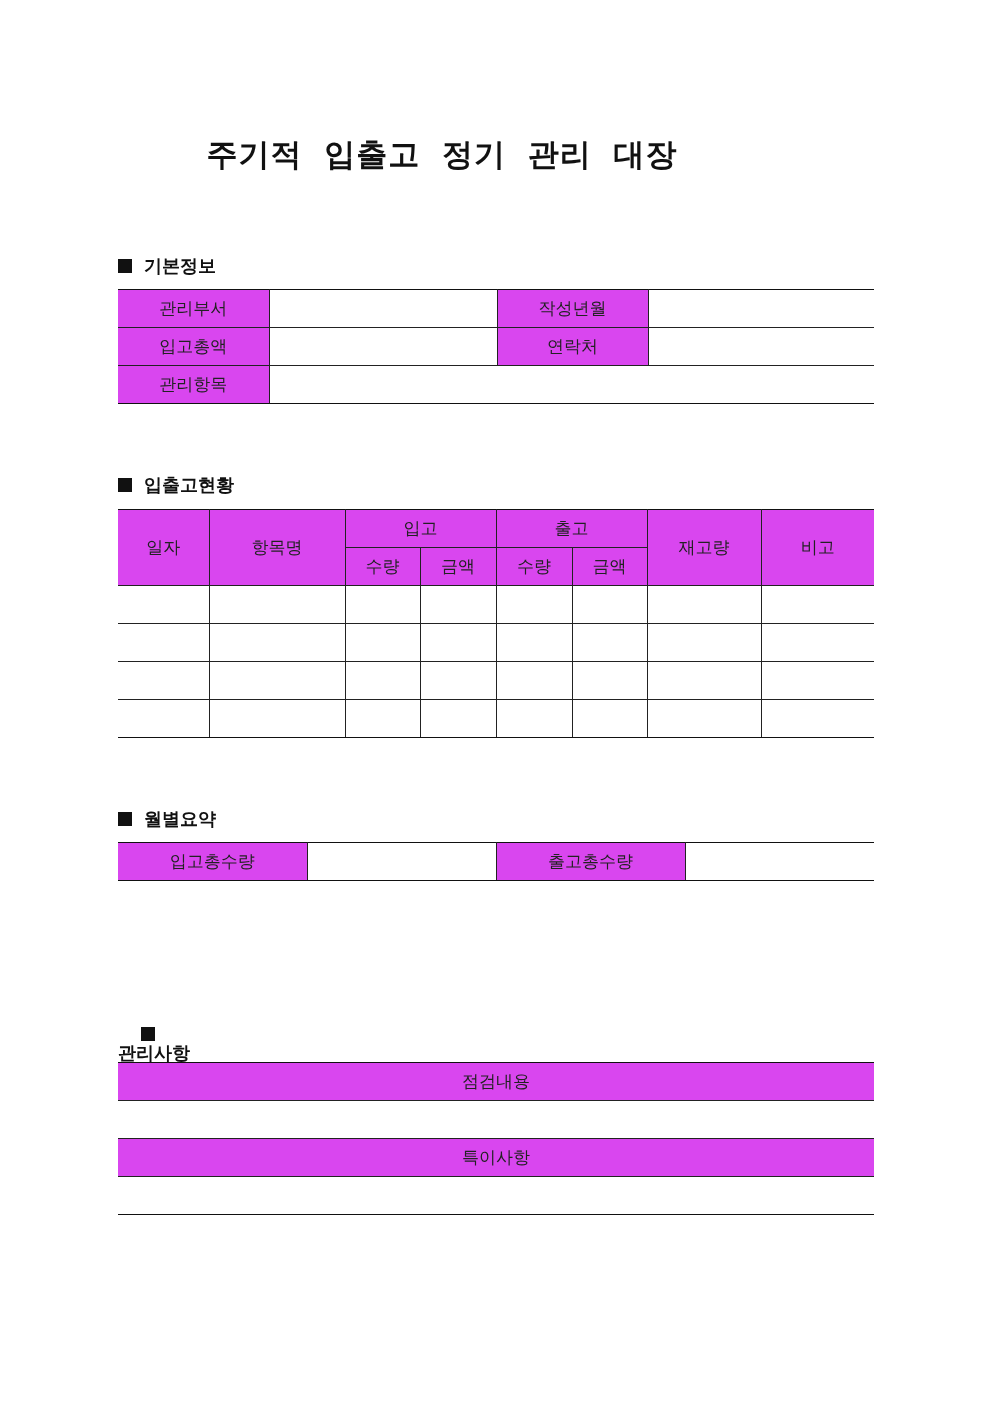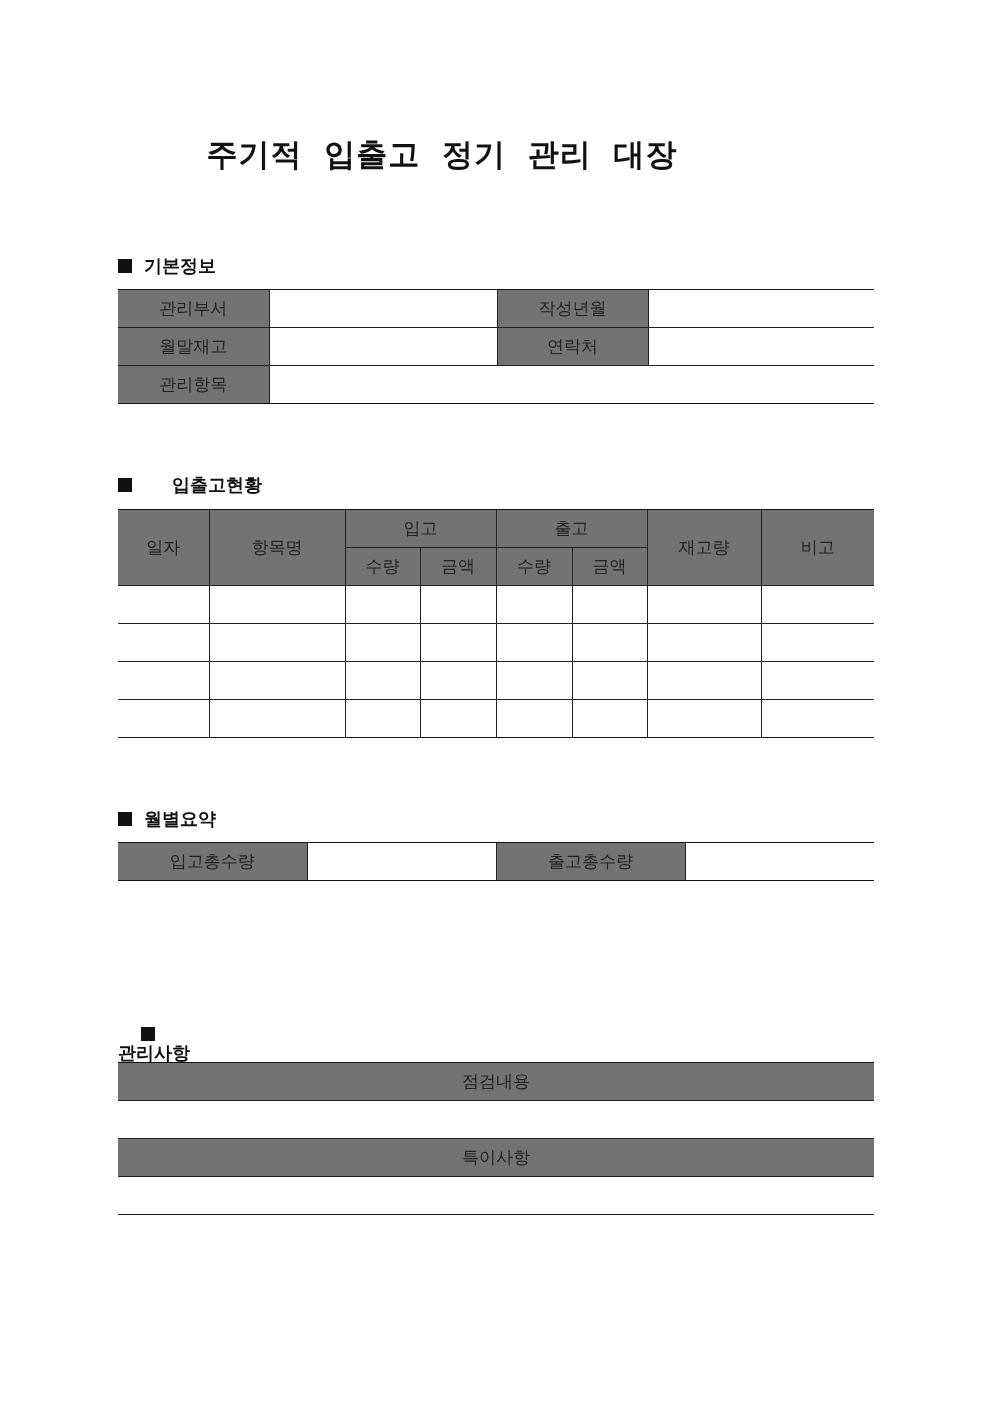--- a/index.html
+++ b/index.html
@@ -20,21 +20,21 @@
     position: absolute; left: 118px; width: 756px; border-collapse: collapse; table-layout: fixed;
   }
   td {
     border: 1px solid #222; height: 38px; font-size: 17px; text-align: center; vertical-align: middle;
     color: #222;
   }
   tr:first-child td { border-top: 1.5px solid #111; }
   tr:last-child td { border-bottom: 1.5px solid #111; }
   td:first-child { border-left: none; }
   td:last-child { border-right: none; }
-  td.lbl { background: #737373; }
+  td.lbl { background: #d946ef; }
 </style>
 </head>
 <body>
 
 <div class="title">주기적 입출고 정기 관리 대장</div>
 
 <div class="section-head" style="top:254px;">
   <span class="sq"></span>
   <span>기본정보</span>
 </div>
@@ -46,33 +46,33 @@
       <col style="width:226px">
     </colgroup>
   <tbody>
       <tr>
     <td class="lbl">관리부서</td>
     <td></td>
     <td class="lbl">작성년월</td>
     <td></td>
   </tr>
   <tr>
-    <td class="lbl">월말재고</td>
+    <td class="lbl">입고총액</td>
     <td></td>
     <td class="lbl">연락처</td>
     <td></td>
   </tr>
   <tr>
     <td class="lbl">관리항목</td>
     <td colspan="3"></td>
   </tr>
 </tbody>
   </table>
 
-<div class="section-head" style="top:473px;gap:28px;">
+<div class="section-head" style="top:473px;">
   <span class="sq"></span>
   <span>입출고현황</span>
 </div>
 <table style="top:509px;">
   <colgroup>
     <col style="width:91px">
       <col style="width:136px">
       <col style="width:75px">
       <col style="width:76px">
     <col style="width:76px">

